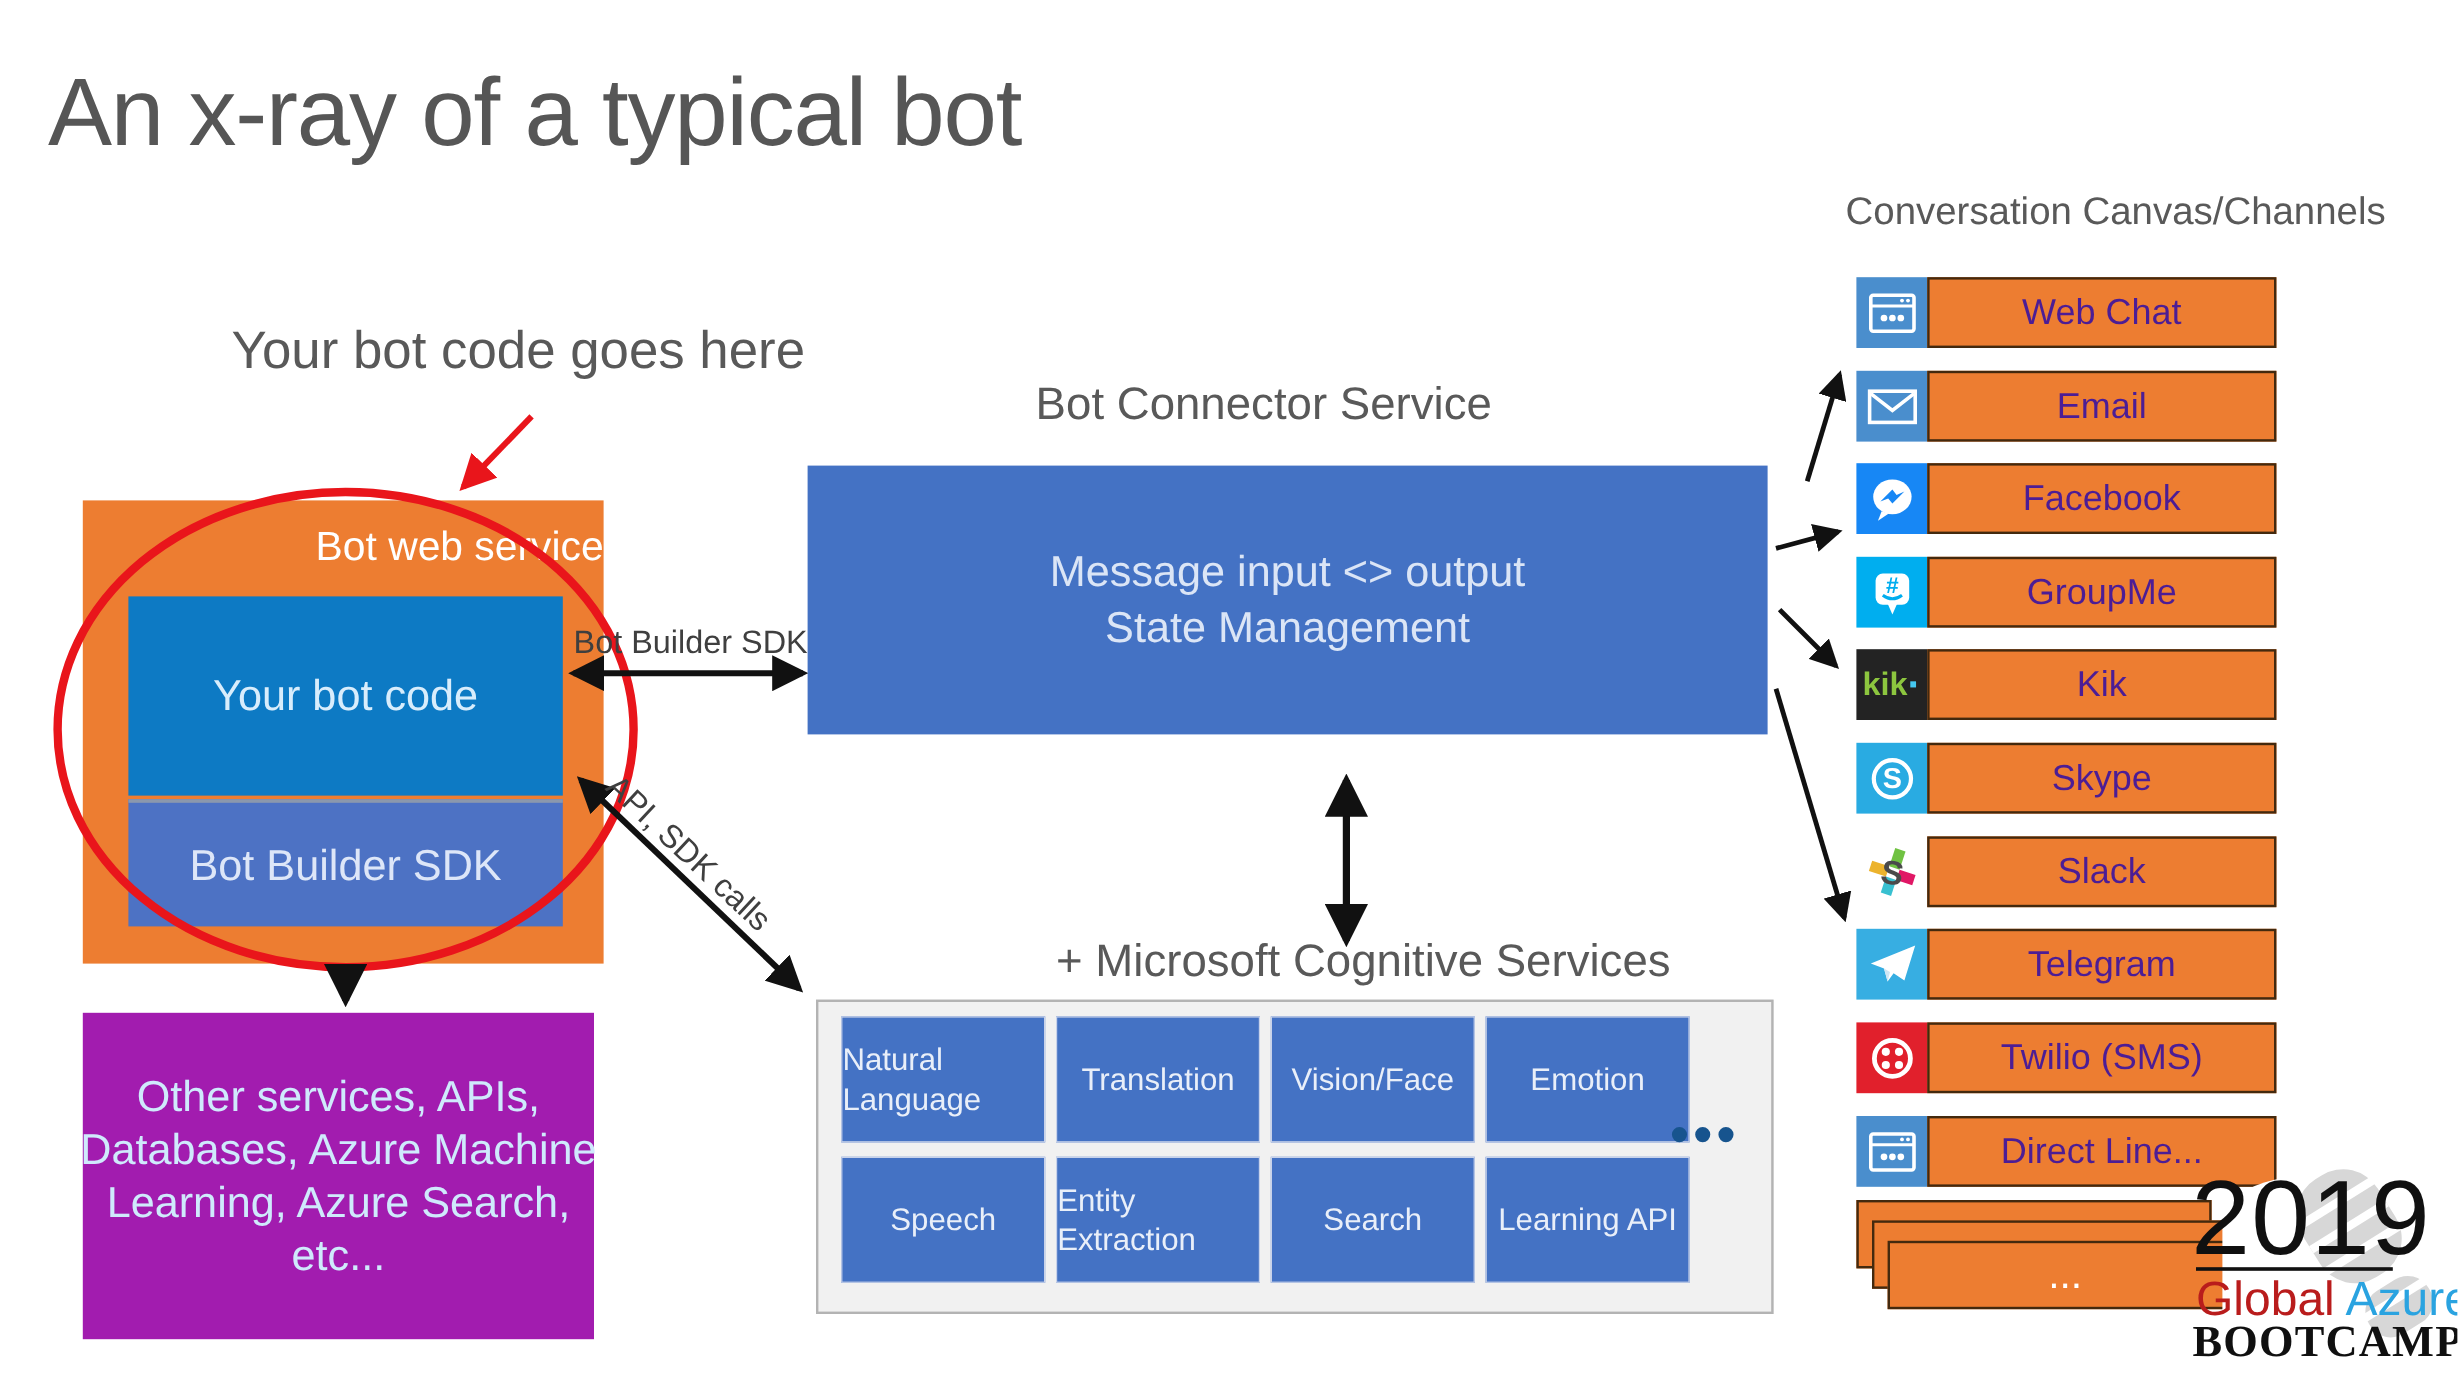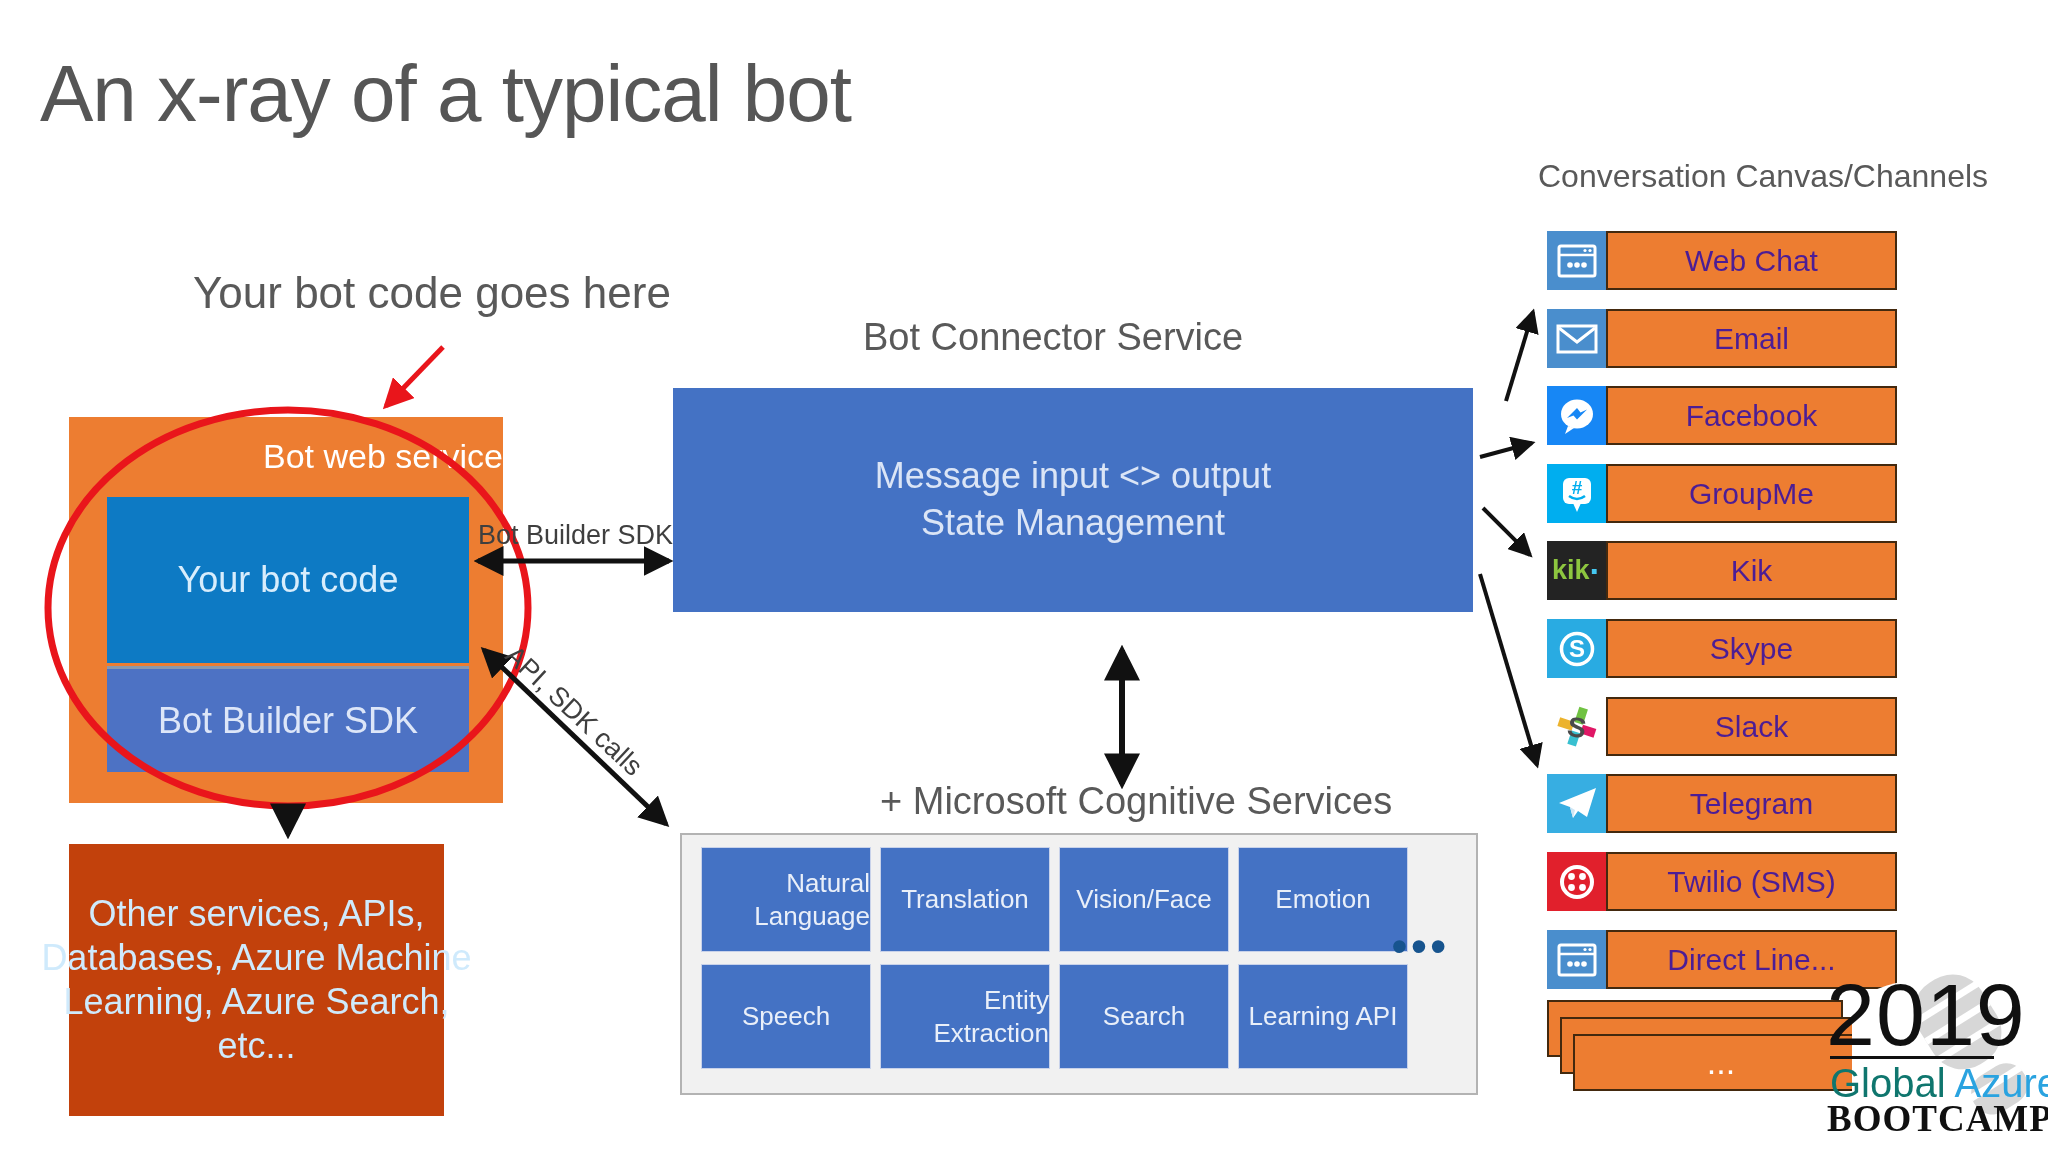--- a/index.html
+++ b/index.html
@@ -1,29 +1,29 @@
 <!DOCTYPE html>
 <html><head>
 <meta charset="utf-8">
 <style>
   html,body{margin:0;padding:0;background:#ffffff;font-family:"Liberation Sans", sans-serif;}
   #slide{position:relative;width:2048px;height:1152px;overflow:hidden;background:#ffffff;}
   .abs{position:absolute;}
-  .center{display:flex;align-items:center;justify-content:center;text-align:right;}
+  .center{display:flex;align-items:center;justify-content:center;text-align:left;}
   .col-center{display:flex;flex-direction:column;align-items:center;justify-content:center;text-align:center;}
 
   #title{left:40px;top:48px;font-size:80px;font-weight:300;letter-spacing:-1px;color:#565656;white-space:nowrap;}
   #annotation{left:193px;top:268px;font-size:44px;font-weight:300;color:#595959;white-space:nowrap;}
 
   #orange-box{left:69px;top:417px;width:434px;height:386px;background:#ED7D31;}
   #orange-box .svc-title{position:absolute;left:0;top:20px;width:100%;text-align:right;color:#ffffff;font-size:34px;}
   #your-bot-code{left:107px;top:497px;width:362px;height:166px;background:#0d7ac4;color:#d8edfc;font-size:36px;}
   #bot-builder-sdk{left:107px;top:666px;width:362px;height:103px;background:#4d72c4;border-top:3px solid #8a98ad;color:#dde6f8;font-size:36px;}
 
-  #other-box{left:69px;top:844px;width:375px;height:272px;background:#c2410c;color:#cfeafc;font-size:36px;line-height:1.22;}
+  #other-box{left:69px;top:844px;width:426px;height:272px;background:#a21caf;color:#cfeafc;font-size:36px;line-height:1.22;}
   #other-box div{white-space:nowrap;}
 
   #connector-label{left:863px;top:316px;width:420px;font-size:38px;color:#595959;white-space:nowrap;}
   #connector-box{left:673px;top:388px;width:800px;height:224px;background:#4472c4;color:#dbe5f6;font-size:36px;line-height:1.3;}
 
   #cog-label{left:880px;top:780px;width:460px;text-align:center;font-size:38px;color:#595959;white-space:nowrap;}
   #cog-box{left:680px;top:833px;width:798px;height:262px;background:#f1f1f1;border:2px solid #b3b3b3;box-sizing:border-box;}
   #cog-grid{position:absolute;left:19px;top:12px;display:grid;grid-template-columns:repeat(4,170px);grid-auto-rows:105px;column-gap:9px;row-gap:12px;}
   .tile{background:#4472c4;border:1px solid #c8d2ea;color:#e9eff9;font-size:26px;line-height:1.25;}
   #cog-more{position:absolute;right:26px;top:86px;color:#17548e;font-size:44px;font-weight:bold;letter-spacing:4px;}
@@ -32,21 +32,21 @@
   .bar{position:absolute;left:1547px;width:350px;height:59px;display:flex;}
   .bar-icon{width:59px;height:59px;flex:0 0 59px;display:flex;align-items:center;justify-content:center;box-sizing:border-box;}
   .bar-label{flex:1;background:#ED7D31;border:2px solid #43290e;display:flex;align-items:center;justify-content:center;color:#4c1d95;font-size:30px;box-sizing:border-box;}
 
   .stack-bar{position:absolute;width:296px;height:57px;background:#ED7D31;border:2px solid #43290e;box-sizing:border-box;}
   #stack-front{display:flex;align-items:center;justify-content:center;color:#ffffff;font-size:34px;}
 
   #logo-year{left:1826px;top:964px;font-size:88px;font-weight:500;color:#101010;z-index:30;letter-spacing:1px;}
   #logo-rule{left:1830px;top:1056px;width:164px;height:3px;background:#101010;z-index:30;}
   #logo-line2{left:1830px;top:1061px;font-size:40px;z-index:30;white-space:nowrap;}
-  #logo-line2 .g{color:#0f766e;margin-top:16px;}
+  #logo-line2 .g{color:#b91c1c;margin-top:16px;}
   #logo-line2 .a{color:#2aa3e0;}
   #logo-line3{left:1827px;top:1097px;font-family:"Liberation Serif",serif;font-weight:bold;font-size:37px;color:#101010;letter-spacing:1px;z-index:30;}
   #footprint{left:1852px;top:962px;z-index:20;}
 
   #overlay{position:absolute;left:0;top:0;z-index:60;pointer-events:none;}
   #lbl-sdk-arrow{left:478px;top:520px;font-size:27px;color:#3f3f3f;white-space:nowrap;z-index:61;}
   #lbl-api-calls{left:520px;top:640px;font-size:27px;color:#3f3f3f;white-space:nowrap;transform:rotate(43deg);transform-origin:0 0;z-index:61;}
 </style>
 </head>
 <body>

